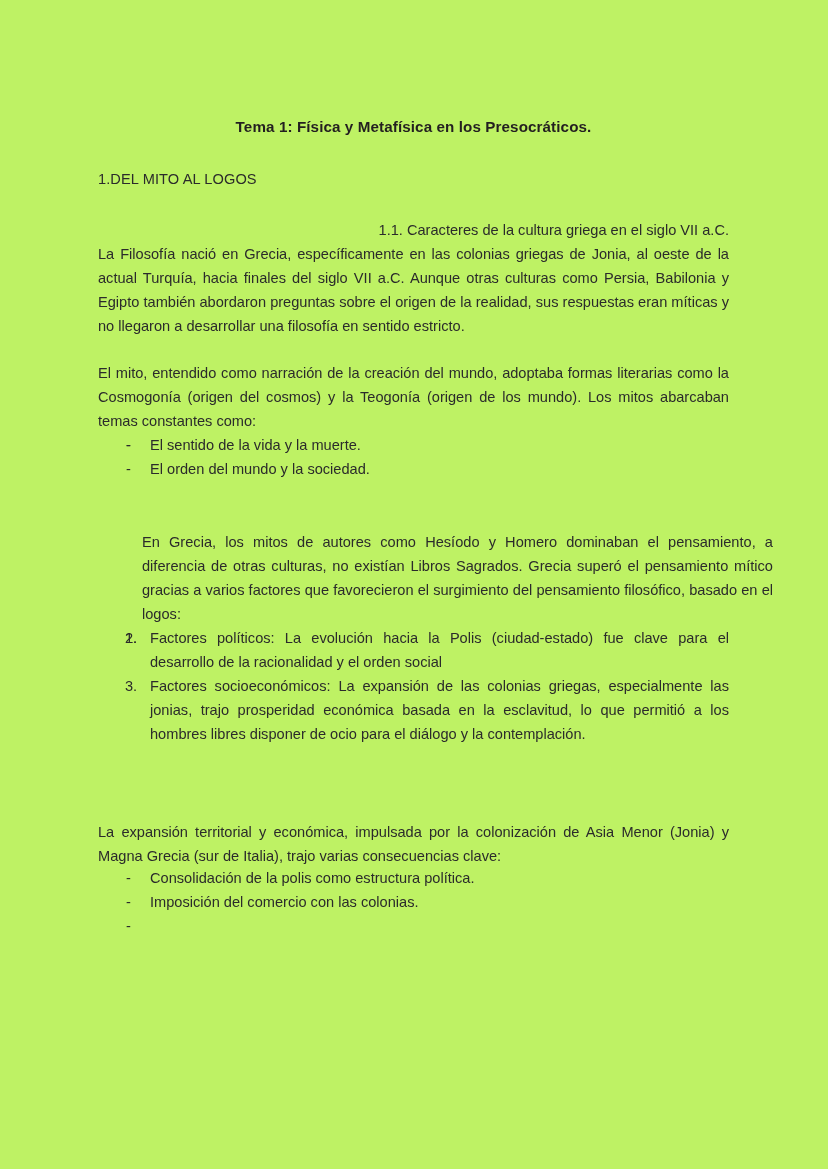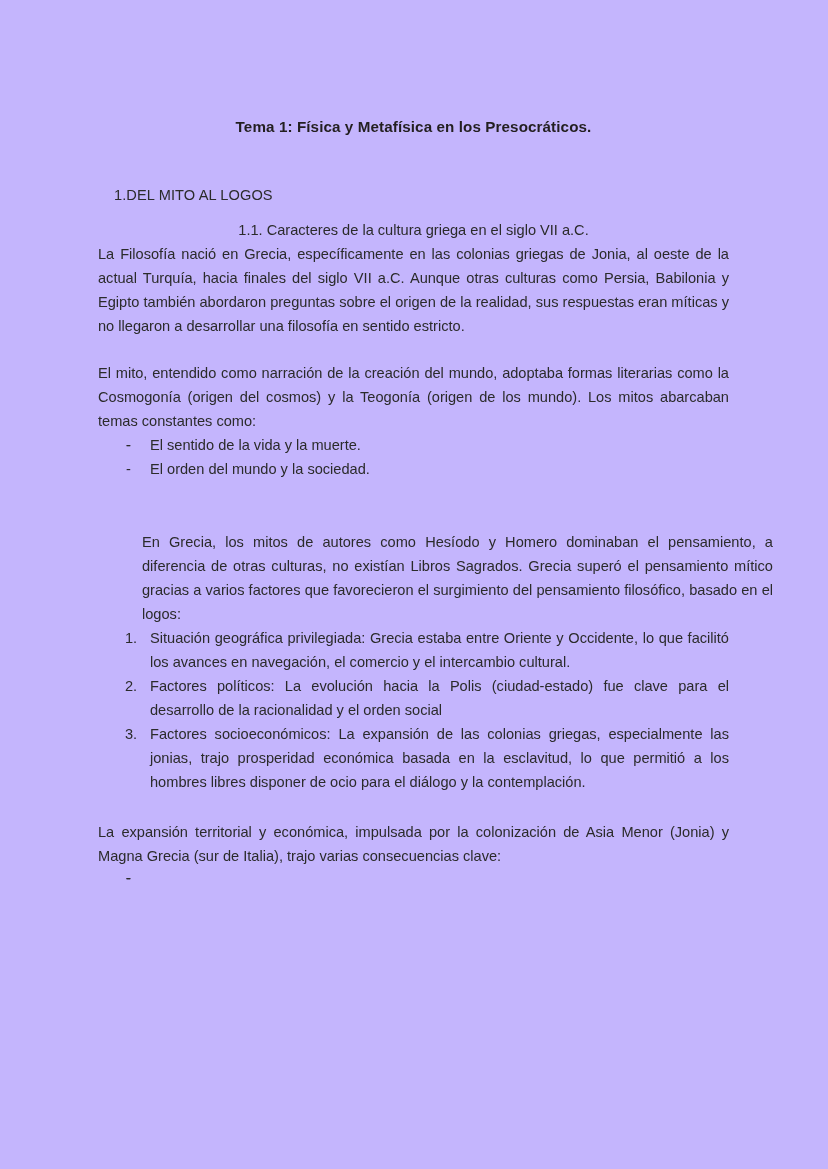--- a/index.html
+++ b/index.html
@@ -12,21 +12,21 @@
     height: 1169px;
     background: #ffffff;
     font-family: "Liberation Sans", sans-serif;
     color: #2b2b2b;
     overflow: hidden;
   }
   .page {
     position: relative;
     width: 828px;
     height: 1169px;
-    background: #c4b5fd;
+    background: #bef264;
     box-sizing: border-box;
     padding: 0;
   }
   .content {
     position: absolute;
     left: 98px;
     top: 0;
     width: 631px;
   }
   .doc-title {
@@ -42,39 +42,39 @@
     width: 631px;
     letter-spacing: 0.1px;
   }
   .section-heading {
     position: absolute;
     top: 171px;
     left: 0;
     font-size: 14.6px;
     font-weight: normal;
     color: #2b2b2b;
-    margin: 16px;
+    margin: 0;
     letter-spacing: 0.1px;
   }
   .body-block {
     position: absolute;
     left: 0;
     width: 631px;
   }
   p.para {
     margin: 0;
     font-size: 14.6px;
     line-height: 24px;
     text-align: justify;
     text-justify: inter-word;
     color: #2b2b2b;
     hyphens: none;
   }
   p.para.nojust {
-    text-align: center;
+    text-align: right;
   }
   ul.dash-list, ol.num-list {
     margin: 0;
     padding: 0;
     list-style: none;
   }
   ul.dash-list li, ol.num-list li {
     position: relative;
     font-size: 14.6px;
     line-height: 24px;
@@ -150,44 +150,45 @@
     </div>
 
     <div class="body-block blk-p4">
       <p class="para">En Grecia, los mitos de autores como Hesíodo y Homero dominaban el pensamiento, a diferencia de otras culturas, no existían Libros Sagrados. Grecia superó el pensamiento mítico gracias a varios factores que favorecieron el surgimiento del pensamiento filosófico, basado en el logos:</p>
     </div>
 
     <div class="body-block blk-l2">
       <ol class="num-list">
         <li>
           <span class="marker">1.</span>
-          <span>Situación geográfica privilegiada: Grecia estaba entre Oriente y Occidente, lo que facilitó los avances en navegación, el comercio y el intercambio cultural.</span>
         </li>
         <li>
           <span class="marker">2.</span>
           <span>Factores políticos: La evolución hacia la Polis (ciudad-estado) fue clave para el desarrollo de la racionalidad y el orden social</span>
         </li>
         <li>
           <span class="marker">3.</span>
           <span>Factores socioeconómicos: La expansión de las colonias griegas, especialmente las jonias, trajo prosperidad económica basada en la esclavitud, lo que permitió a los hombres libres disponer de ocio para el diálogo y la contemplación.</span>
         </li>
       </ol>
     </div>
 
     <div class="body-block blk-p5">
       <p class="para">La expansión territorial y económica, impulsada por la colonización de Asia Menor (Jonia) y Magna Grecia (sur de Italia), trajo varias consecuencias clave:</p>
     </div>
 
     <div class="body-block blk-l3">
       <ul class="dash-list">
         <li class="nojust">
           <span class="marker">-</span>
+          <span>Consolidación de la polis como estructura política.</span>
         </li>
         <li class="nojust">
           <span class="marker">-</span>
+          <span>Imposición del comercio con las colonias.</span>
         </li>
         <li>
           <span class="marker">-</span>
         </li>
       </ul>
     </div>
 
   </div>
 </div>
 

